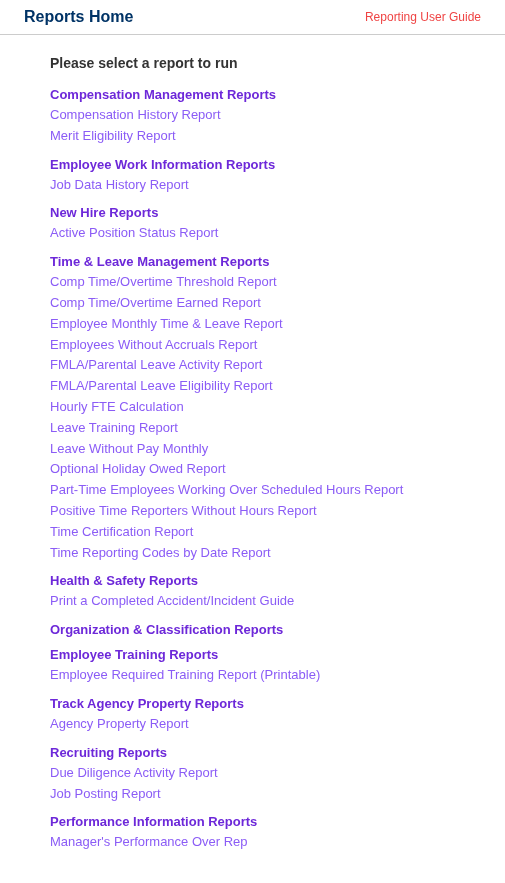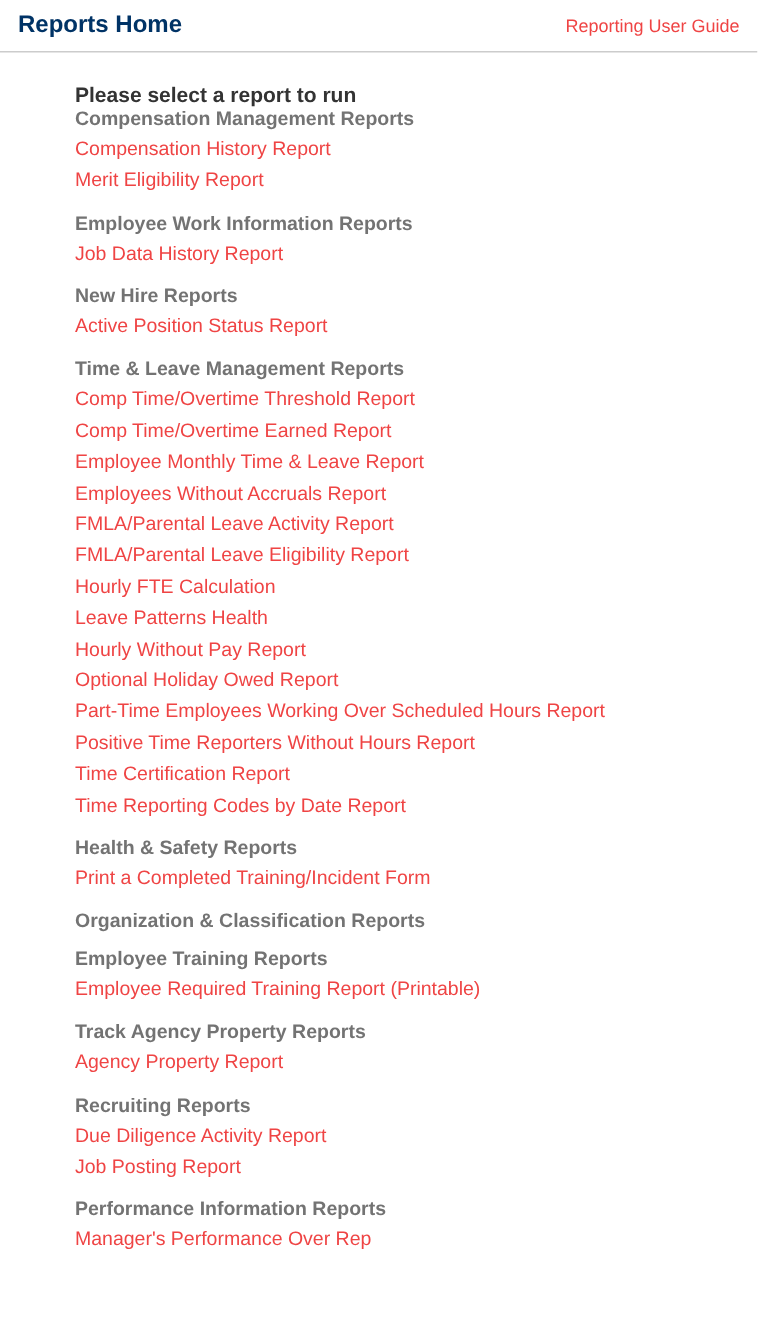--- a/index.html
+++ b/index.html
@@ -14,21 +14,21 @@
       background: #fff;
       width: 505px;
       min-height: 883px;
       color: #333;
     }
 
     .header {
       display: flex;
       justify-content: space-between;
       align-items: center;
-      padding: 8px 12px;
+      padding: 8px 24px;
       border-bottom: 1px solid #ccc;
       background: #fff;
     }
 
     .header-title {
       font-size: 16px;
       font-weight: bold;
       color: #003366;
     }
 
@@ -39,36 +39,37 @@
     }
 
     .main-content {
       padding: 20px 30px 20px 50px;
     }
 
     .page-heading {
       font-size: 14px;
       font-weight: bold;
       color: #333;
+      margin-bottom: 16px;
     }
 
     .section {
       margin-bottom: 10px;
     }
 
     .section-title {
       font-weight: bold;
-      color: #737373;
+      color: #6d28d9;
       font-size: 13px;
       margin-bottom: 3px;
     }
 
     .report-link {
       display: block;
-      color: #ef4444;
+      color: #8b5cf6;
       text-decoration: none;
       font-size: 13px;
       line-height: 1.6;
     }
   </style>
 </head>
 <body>
 
 <div class="header">
   <span class="header-title">Reports Home</span>
@@ -94,31 +95,31 @@
       </div>
       <div class="section">
         <div class="section-title">Time &amp; Leave Management Reports</div>
         <a class="report-link" href="#">Comp Time/Overtime Threshold Report</a>
         <a class="report-link" href="#">Comp Time/Overtime Earned Report</a>
         <a class="report-link" href="#">Employee Monthly Time &amp; Leave Report</a>
         <a class="report-link" href="#">Employees Without Accruals Report</a>
         <a class="report-link" href="#">FMLA/Parental Leave Activity Report</a>
         <a class="report-link" href="#">FMLA/Parental Leave Eligibility Report</a>
         <a class="report-link" href="#">Hourly FTE Calculation</a>
-        <a class="report-link" href="#">Leave Patterns Health</a>
-        <a class="report-link" href="#">Hourly Without Pay Report</a>
+        <a class="report-link" href="#">Leave Training Report</a>
+        <a class="report-link" href="#">Leave Without Pay Monthly</a>
         <a class="report-link" href="#">Optional Holiday Owed Report</a>
         <a class="report-link" href="#">Part-Time Employees Working Over Scheduled Hours Report</a>
         <a class="report-link" href="#">Positive Time Reporters Without Hours Report</a>
         <a class="report-link" href="#">Time Certification Report</a>
         <a class="report-link" href="#">Time Reporting Codes by Date Report</a>
       </div>
       <div class="section">
         <div class="section-title">Health &amp; Safety Reports</div>
-        <a class="report-link" href="#">Print a Completed Training/Incident Form</a>
+        <a class="report-link" href="#">Print a Completed Accident/Incident Guide</a>
       </div>
       <div class="section">
         <div class="section-title">Organization &amp; Classification Reports</div>
       </div>
       <div class="section">
         <div class="section-title">Employee Training Reports</div>
         <a class="report-link" href="#">Employee Required Training Report (Printable)</a>
       </div>
       <div class="section">
         <div class="section-title">Track Agency Property Reports</div>

